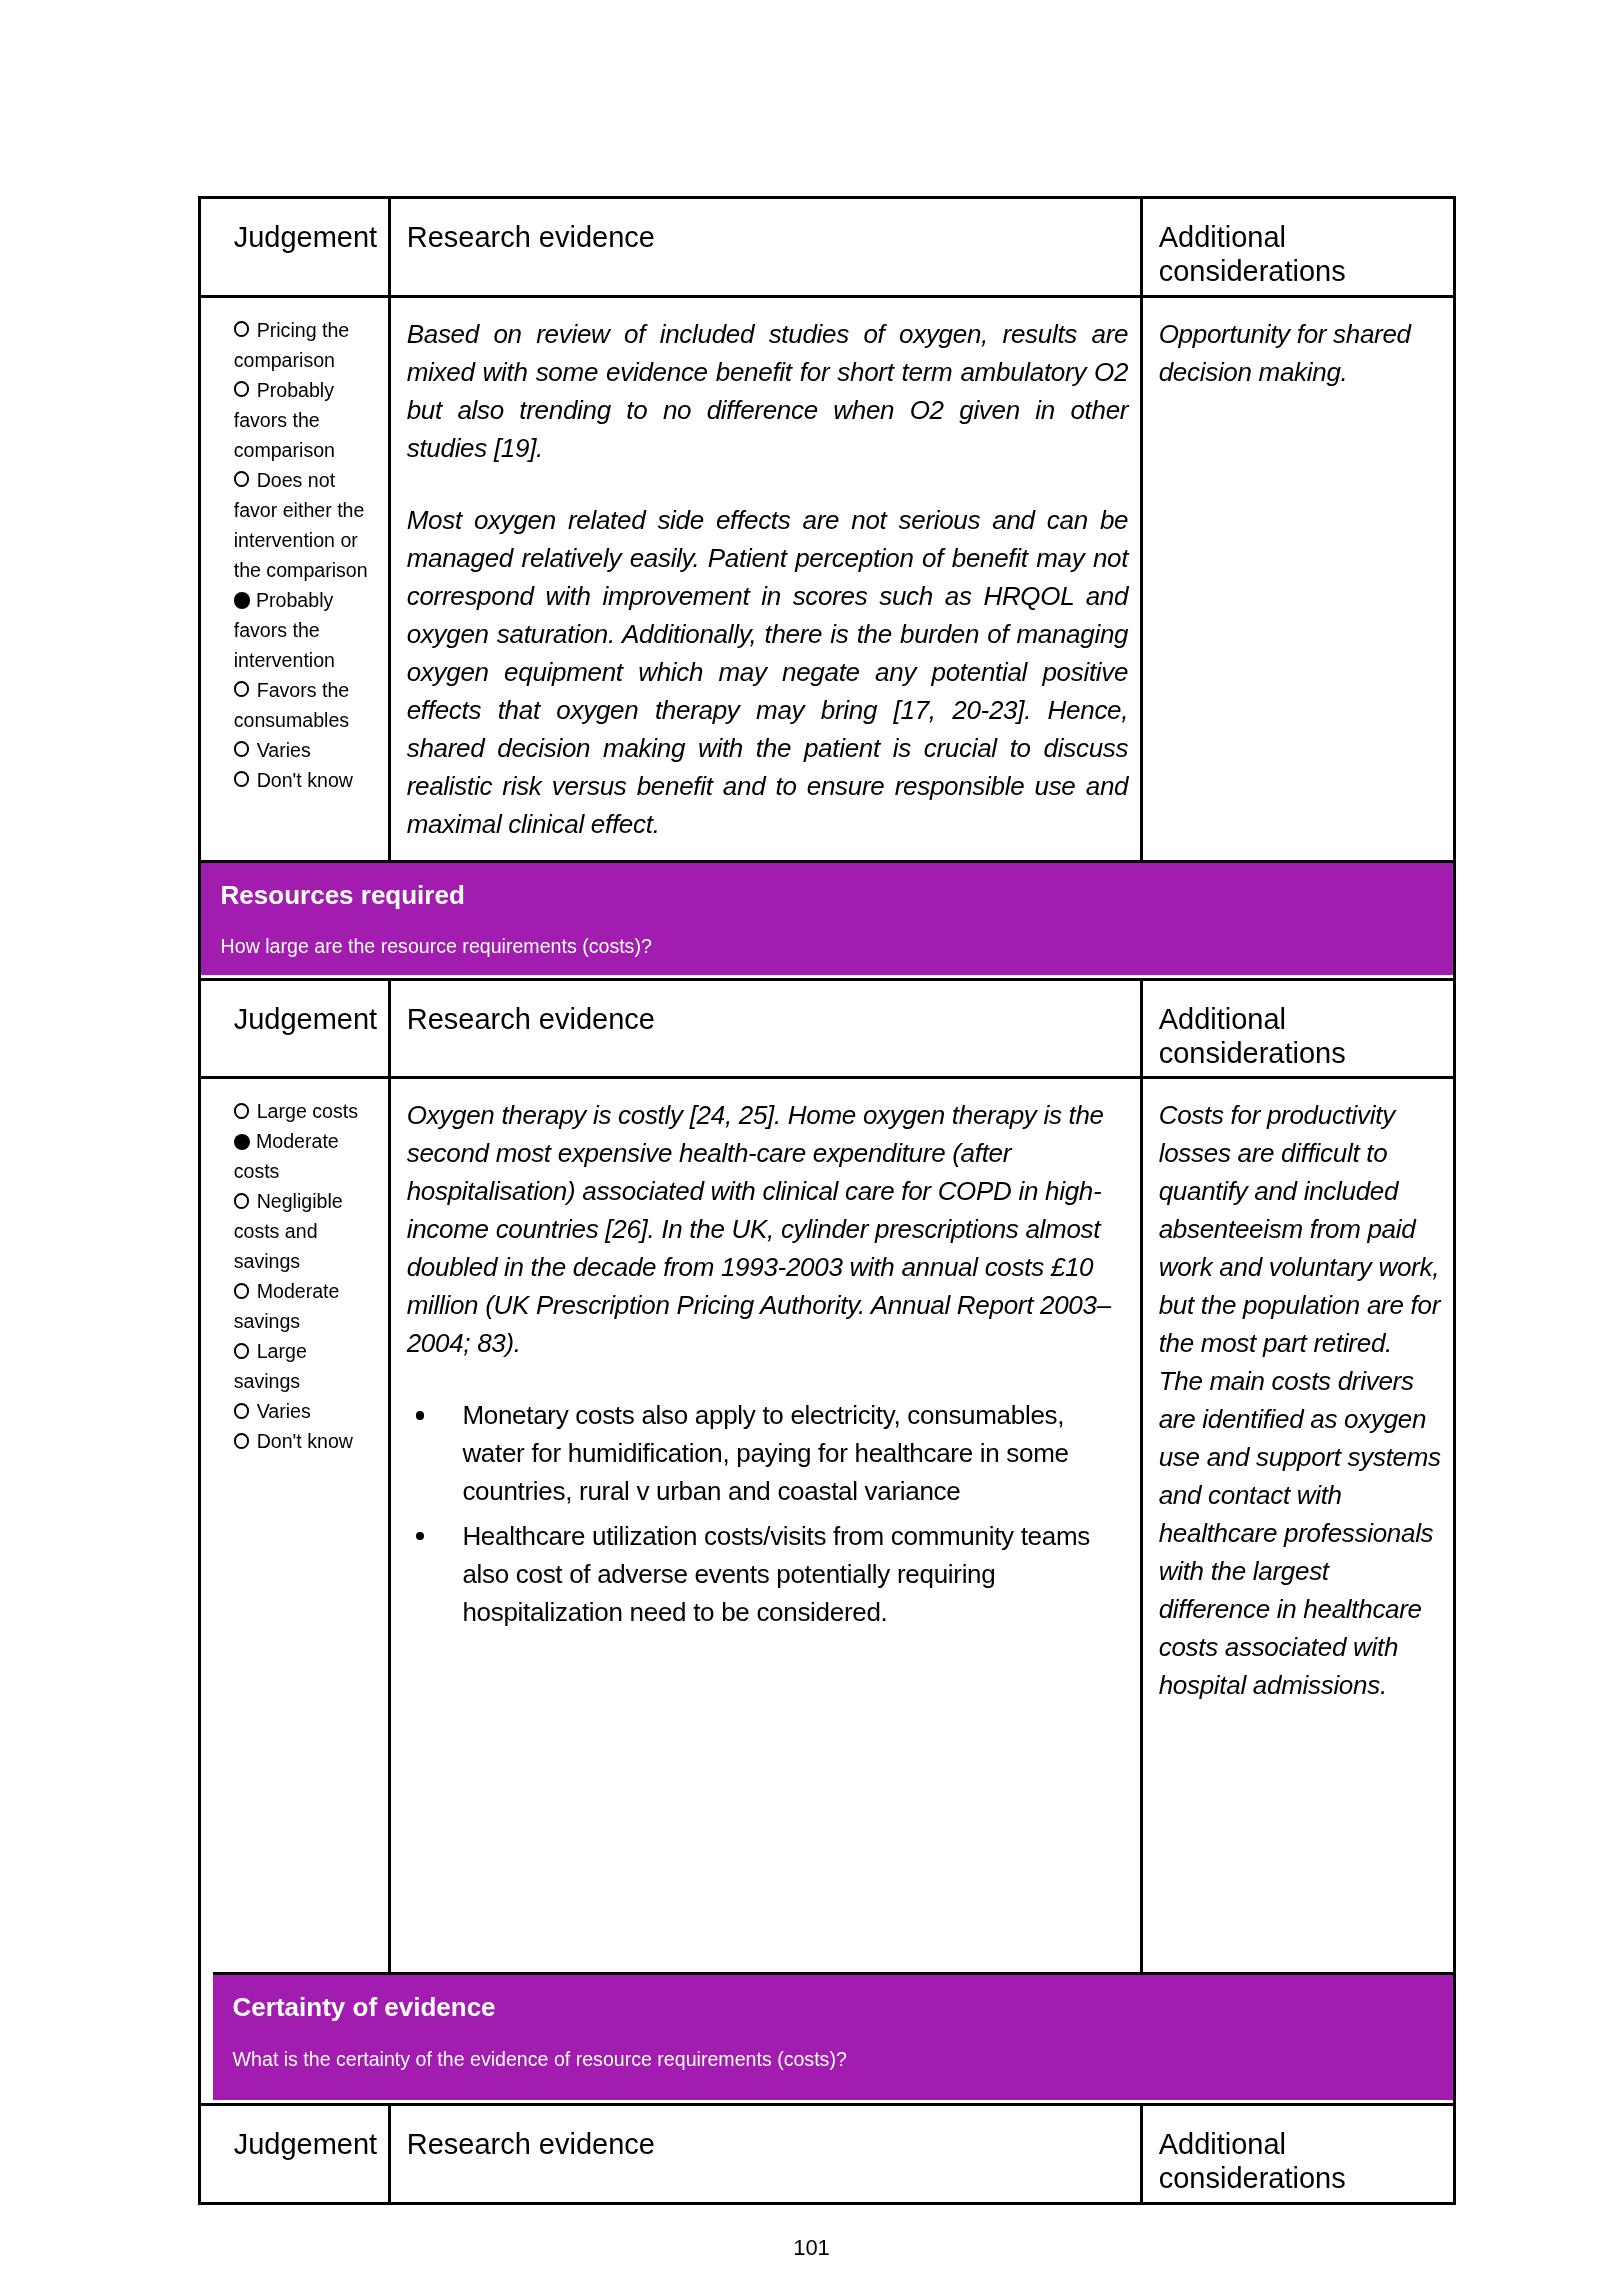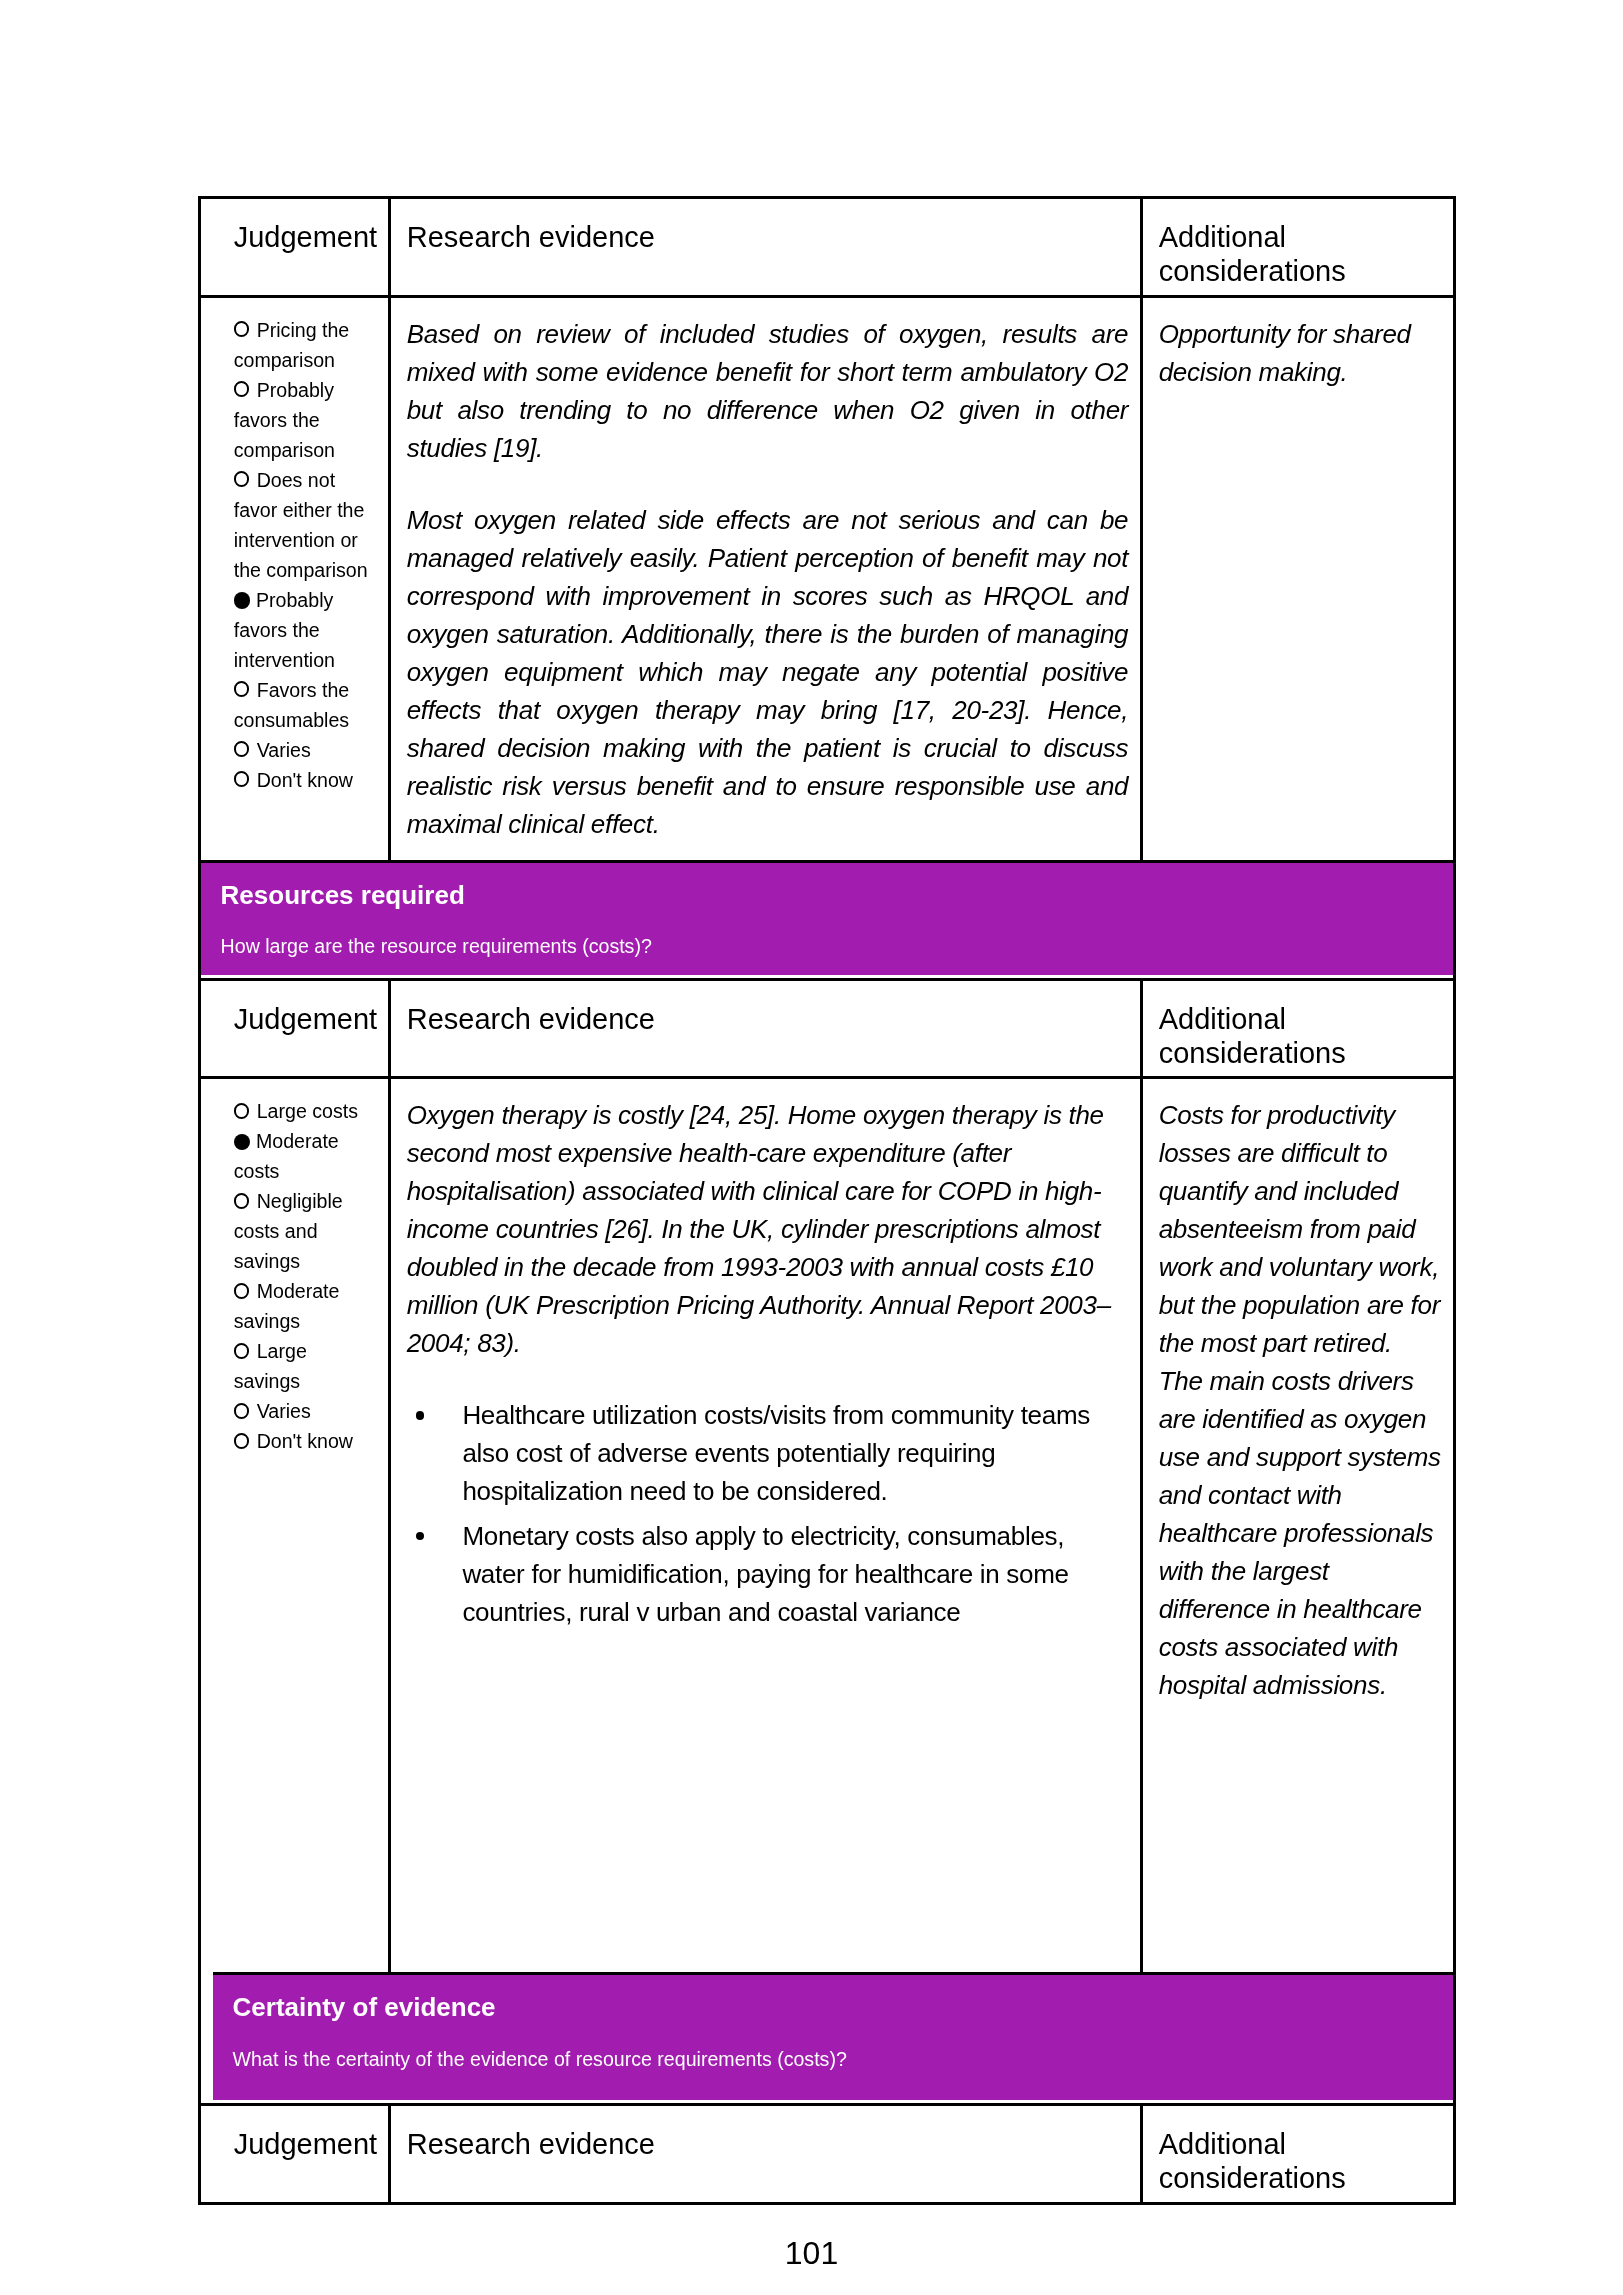--- a/index.html
+++ b/index.html
@@ -84,21 +84,21 @@
     border-bottom: 3.9px solid #ffffff;
   }
   .banner.b1 { min-height: 106px; }
   .banner.b2 { min-height: 131px; margin-left: 12px; }
   .banner-title { font-size: 26px; font-weight: 700; line-height: 31px; }
   .banner-question { font-size: 19.6px; line-height: 25px; margin-top: 23.6px; }
 
   .page-footer {
     text-align: center;
     margin-top: 30px;
-    font-size: 32px;
+    font-size: 22px;
   }
 </style>
 </head>
 <body>
 
 <div>
   <div class="etd">
 
     <div class="row header-row">
       <div class="cell c1">Judgement</div>
@@ -144,25 +144,25 @@
         <div class="opt"><span class="radio"></span><span>Moderate savings</span></div>
         <div class="opt"><span class="radio"></span><span>Large savings</span></div>
         <div class="opt"><span class="radio"></span><span>Varies</span></div>
         <div class="opt"><span class="radio"></span><span>Don't know</span></div>
       </div>
       <div class="cell c2 bodytext">
         <p>Oxygen therapy is costly [24, 25]. Home oxygen therapy is the second most expensive health-care expenditure (after hospitalisation) associated with clinical care for COPD in high-income countries [26]. In the UK, cylinder prescriptions almost doubled in the decade from 1993-2003 with annual costs £10 million (UK Prescription Pricing Authority. Annual Report 2003–2004; 83).</p>
         <div class="bullet-list">
           <div class="bullet-item">
             <span class="bullet-dot"></span>
-            <span class="bullet-text">Healthcare utilization costs/visits from community teams also cost of adverse events potentially requiring hospitalization need to be considered.</span>
+            <span class="bullet-text">Monetary costs also apply to electricity, consumables, water for humidification, paying for healthcare in some countries, rural v urban and coastal variance</span>
           </div>
           <div class="bullet-item">
             <span class="bullet-dot"></span>
-            <span class="bullet-text">Monetary costs also apply to electricity, consumables, water for humidification, paying for healthcare in some countries, rural v urban and coastal variance</span>
+            <span class="bullet-text">Healthcare utilization costs/visits from community teams also cost of adverse events potentially requiring hospitalization need to be considered.</span>
           </div>
         </div>
       </div>
       <div class="cell c3 bodytext">
         <p>Costs for productivity losses are difficult to quantify and included absenteeism from paid work and voluntary work, but the population are for the most part retired. The main costs drivers are identified as oxygen use and support systems and contact with healthcare professionals with the largest difference in healthcare costs associated with hospital admissions.</p>
       </div>
     </div>
 
     <div class="banner b2">
       <div class="banner-title">Certainty of evidence</div>

